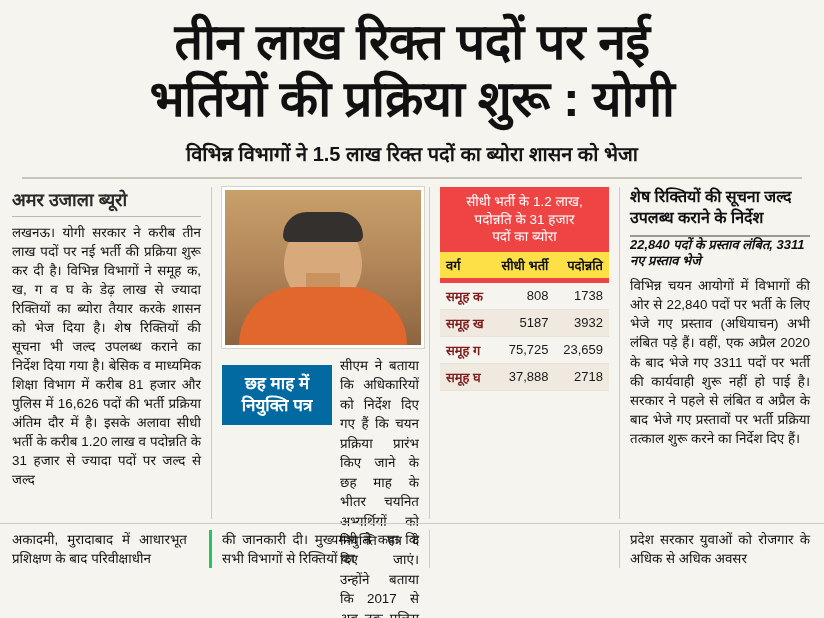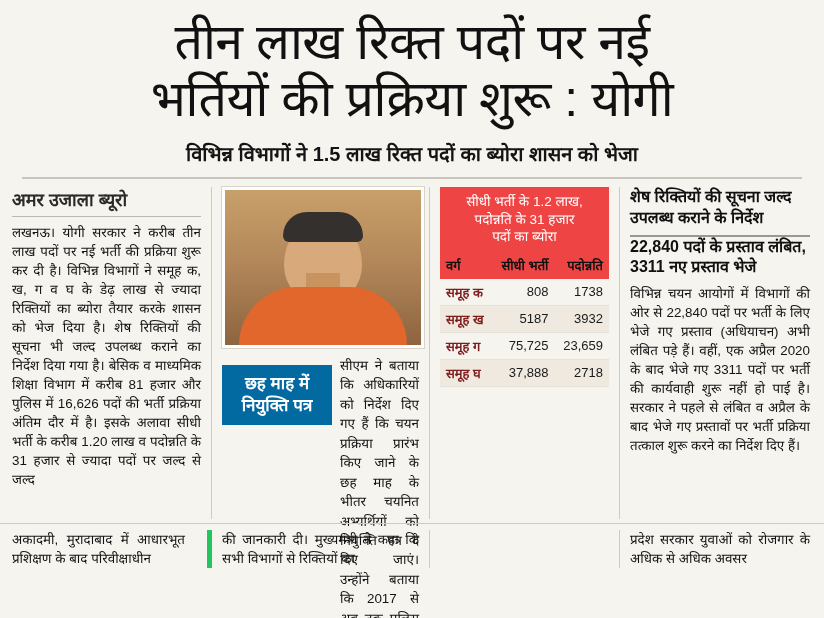--- a/index.html
+++ b/index.html
@@ -22,21 +22,21 @@
     box-sizing: border-box;
     padding: 0;
   }
 
   
   .headline-wrap {
     padding: 14px 14px 0 14px;
   }
   .headline {
     font-family: "Liberation Sans", sans-serif;
-    font-weight: normal;
+    font-weight: bold;
     color: #111111;
     font-size: 50px;
     line-height: 1.14;
     letter-spacing: -0.5px;
     text-align: center;
     margin: 0;
   }
   .headline .l1 { display: block; }
   .headline .l2 { display: block; }
 
@@ -164,25 +164,25 @@
     line-height: 1.3;
     padding: 6px 24px;
     text-align: center;
   }
   .stat-table {
     width: 100%;
     border-collapse: collapse;
     font-size: 13px;
   }
   .stat-table th {
-    background: #ef4444;
+    background: #fde047;
     color: #111;
     font-weight: bold;
     padding: 4px 6px;
-    border-bottom: 1px solid #ef4444;
+    border-bottom: 5px solid #ef4444;
     text-align: left;
   }
   .stat-table th.num, .stat-table td.num {
     text-align: right;
   }
   .stat-table td {
     padding: 4px 6px;
     border-bottom: 1px solid #e6e2d9;
   }
   .stat-table tr.alt td {
@@ -197,36 +197,37 @@
   .rb-head {
     font-weight: bold;
     font-size: 16px;
     line-height: 1.3;
     color: #111;
     padding-bottom: 6px;
     border-bottom: 2px solid #9c9890;
   }
   .rb-sub {
     font-weight: bold;
-    font-size: 16px;
+    font-size: 13px;
     line-height: 1.3;
     margin-bottom: 6px;
     color: #111;
+    font-style: italic;
   }
 
   
   .lower {
     position: relative;
     display: flex;
     padding: 6px 12px 0 12px;
     box-sizing: border-box;
     border-top: 1px solid #cfcbc2;
     margin-top: 4px;
   }
-  .lower .col-left  { width: 200px; padding-right: 22px; border-right: 5px solid #22c55e;}
+  .lower .col-left  { width: 200px; padding-right: 22px; border-right: 3px solid #22c55e;}
   .lower .col-mid   { width: 218px; padding: 0 10px; border-right: 1px solid #cfcbc2;}
   .lower .col-right1{ width: 190px; padding: 0 10px; border-right: 1px solid #cfcbc2;}
   .lower .col-right2{ width: 190px; padding-left: 10px;}
 
   
   .callout {
     position: absolute;
     left: 222px;
     top: 186px;
     width: 110px;

